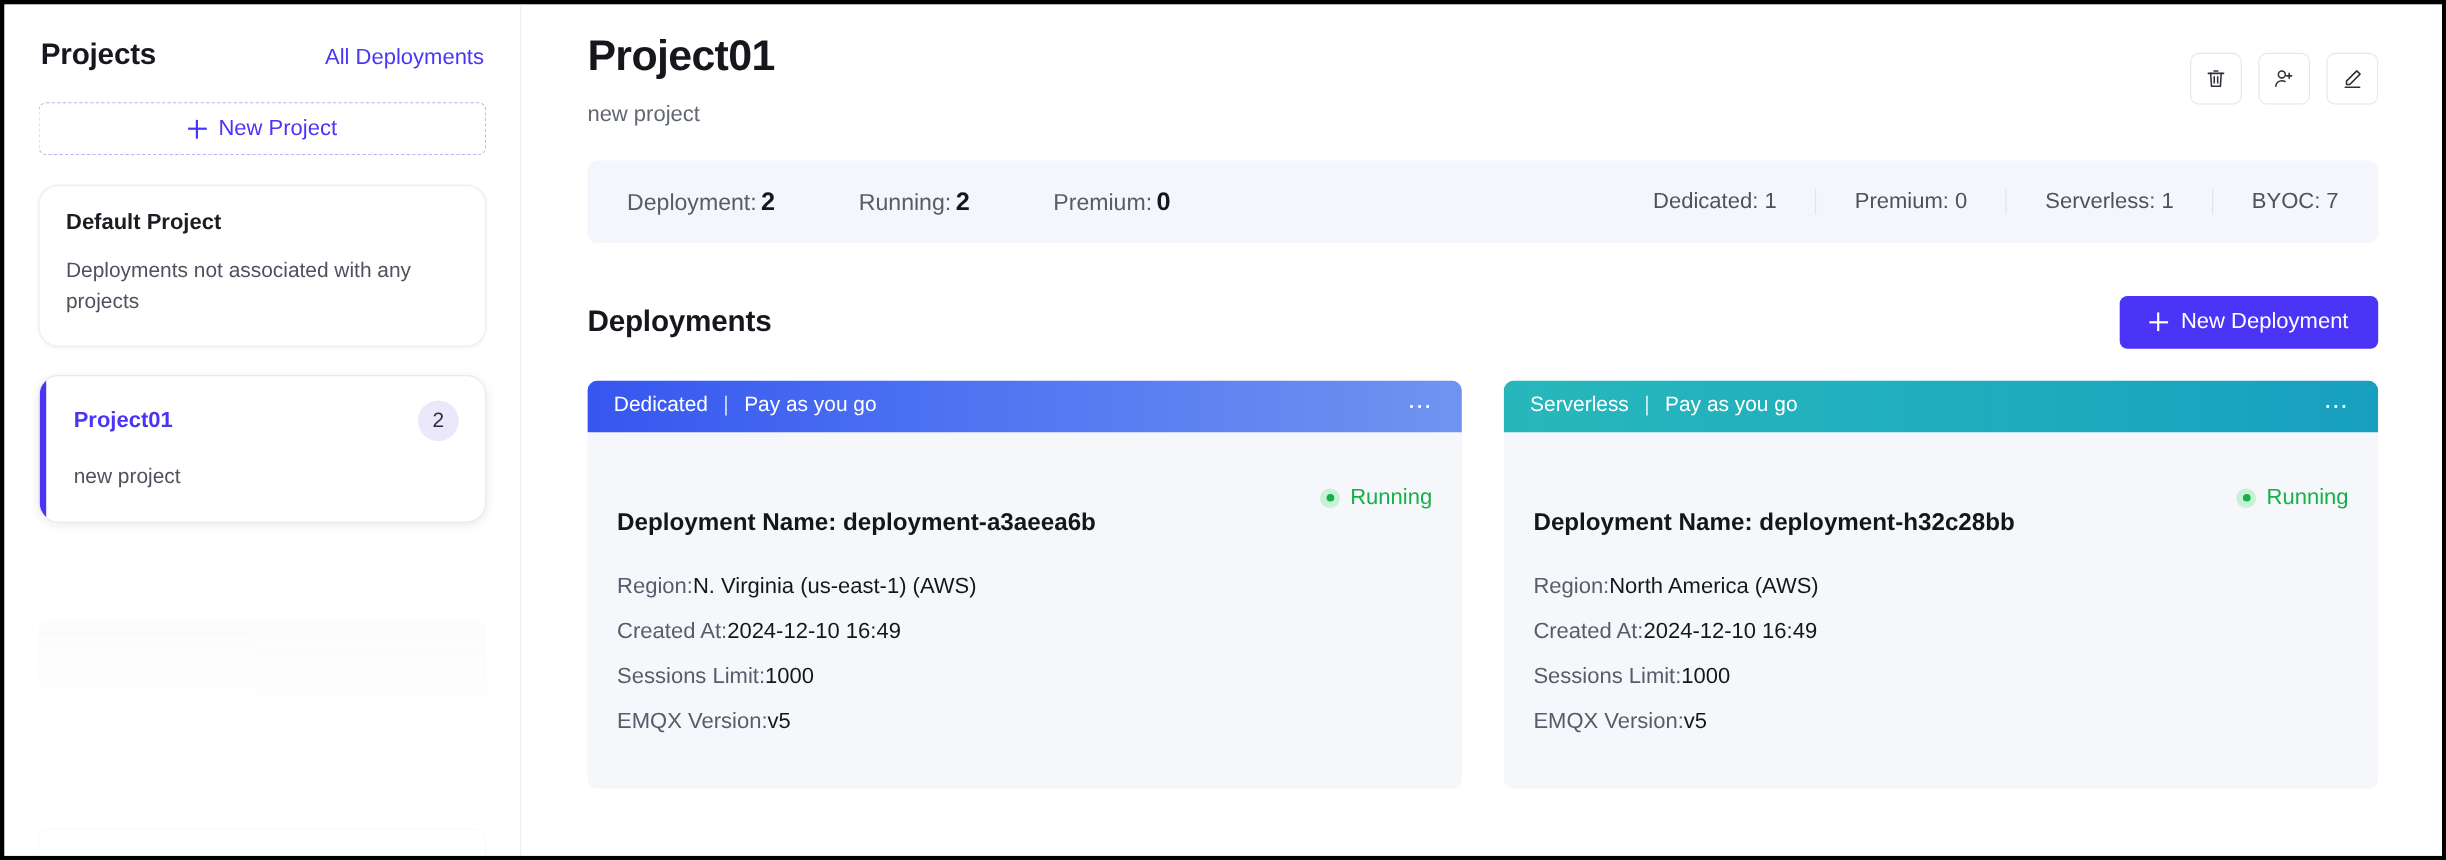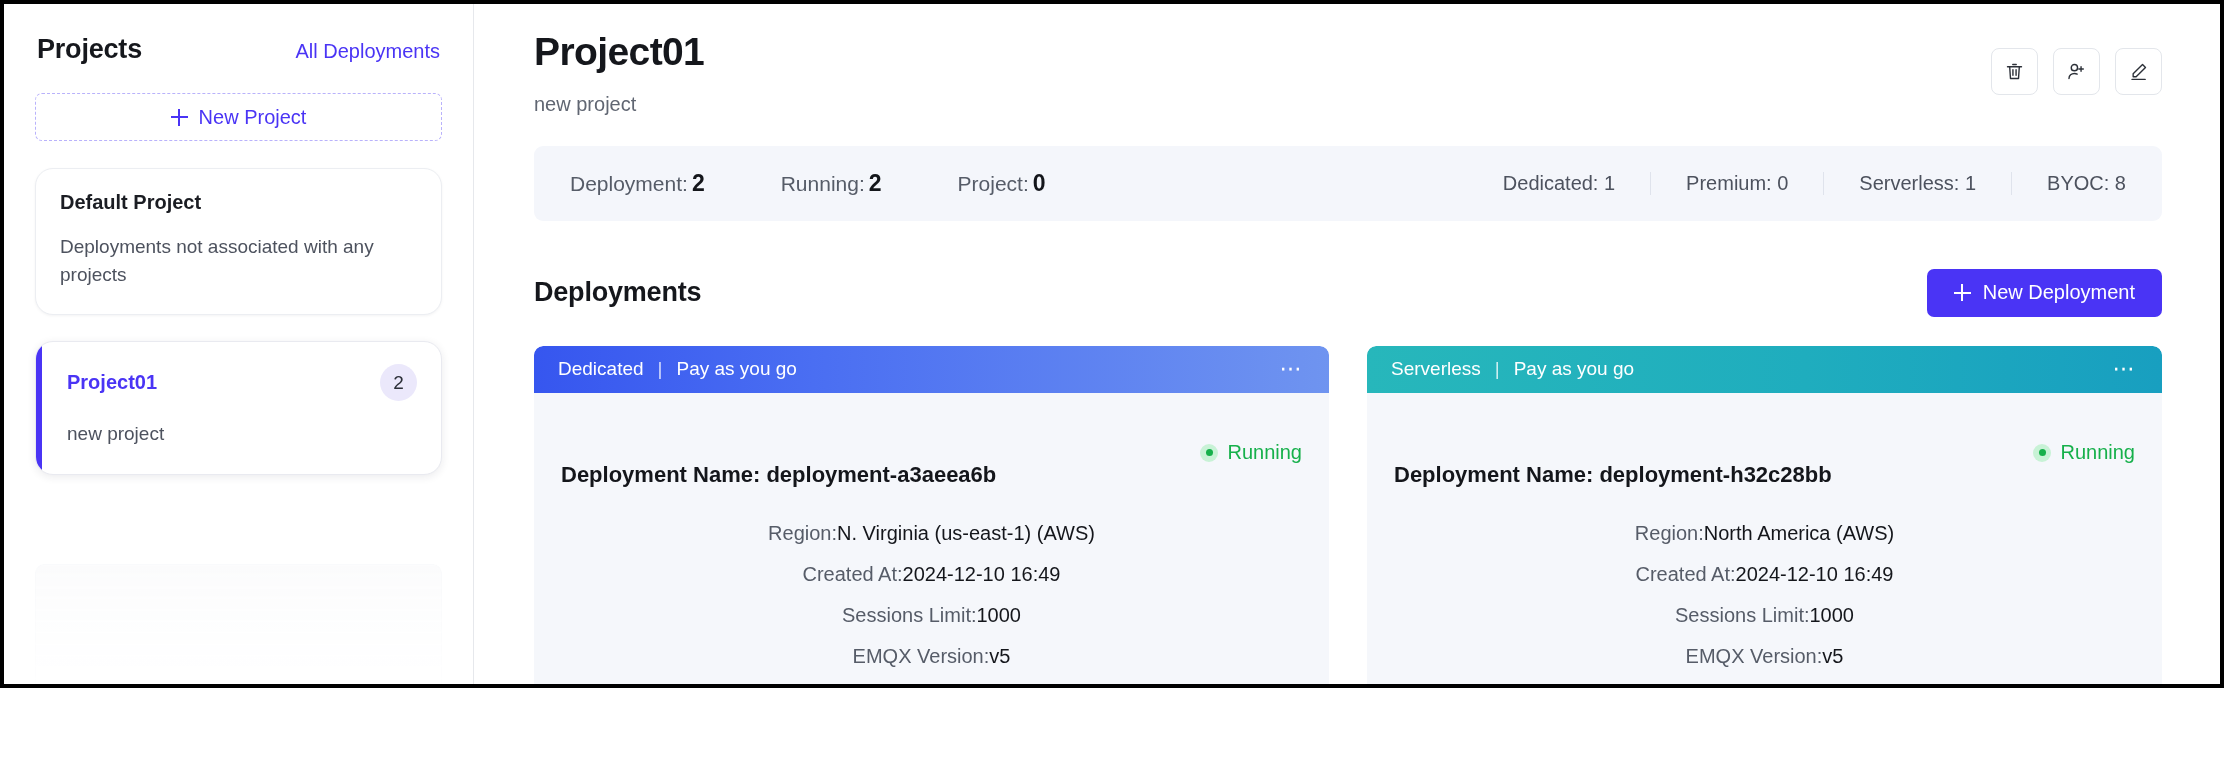--- a/index.html
+++ b/index.html
@@ -9,21 +9,21 @@
     height: 782px;
     overflow: hidden;
     background: #ffffff;
     font-family: "Liberation Sans", sans-serif;
     -webkit-font-smoothing: antialiased;
   }
 
   #app {
     position: relative;
     width: 2224px;
-    height: 688px;
+    height: 782px;
     display: flex;
     background: #ffffff;
     border-top: 4px solid #000000;
     border-bottom: 4px solid #000000;
     border-left: 4px solid #000000;
     border-right: 4px solid #000000;
     overflow: hidden;
   }
 
   
@@ -351,21 +351,21 @@
   .status-dot::after {
     content: "";
     width: 7px; height: 7px;
     border-radius: 50%;
     background: #16b04b;
   }
 
   .kv {
     display: flex;
     align-items: baseline;
-    justify-content: center;
+    justify-content: flex-start;
     padding: 9px 0;
   }
   .kv .k { font-size: 20px; color: #565c68; }
   .kv .v { font-size: 20px; color: #14161b; text-align: right; }
 </style>
 </head>
 <body>
 
 <div id="app">
 
@@ -437,28 +437,28 @@
 
     <div class="stats-bar">
       <div class="stats-left">
         <div class="stat-main">
           <span>Deployment:</span><b>2</b>
         </div>
         <div class="stat-main">
           <span>Running:</span><b>2</b>
         </div>
         <div class="stat-main">
-          <span>Project:</span><b>0</b>
+          <span>Premium:</span><b>0</b>
         </div>
       </div>
       <div class="stats-right">
         <div class="stat-mini">Dedicated: 1</div>
         <div class="stat-mini">Premium: 0</div>
         <div class="stat-mini">Serverless: 1</div>
-        <div class="stat-mini">BYOC: 8</div>
+        <div class="stat-mini">BYOC: 7</div>
       </div>
     </div>
 
     <div class="dep-head">
       <h2 class="dep-title">Deployments</h2>
       <button class="new-dep-btn">
         <span class="plus-glyph"></span>
         <span>New Deployment</span>
       </button>
     </div>

